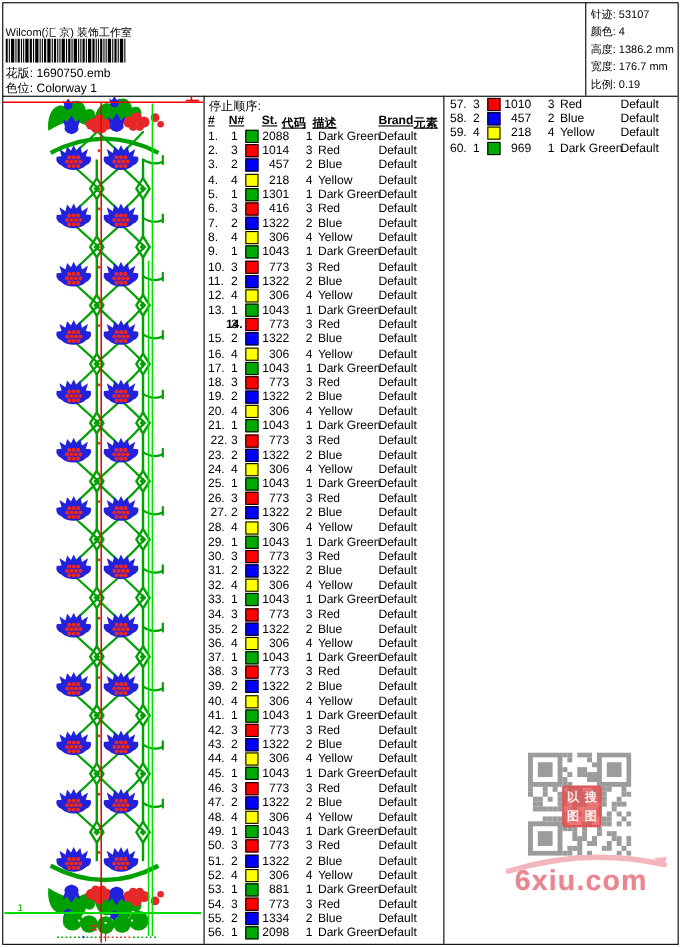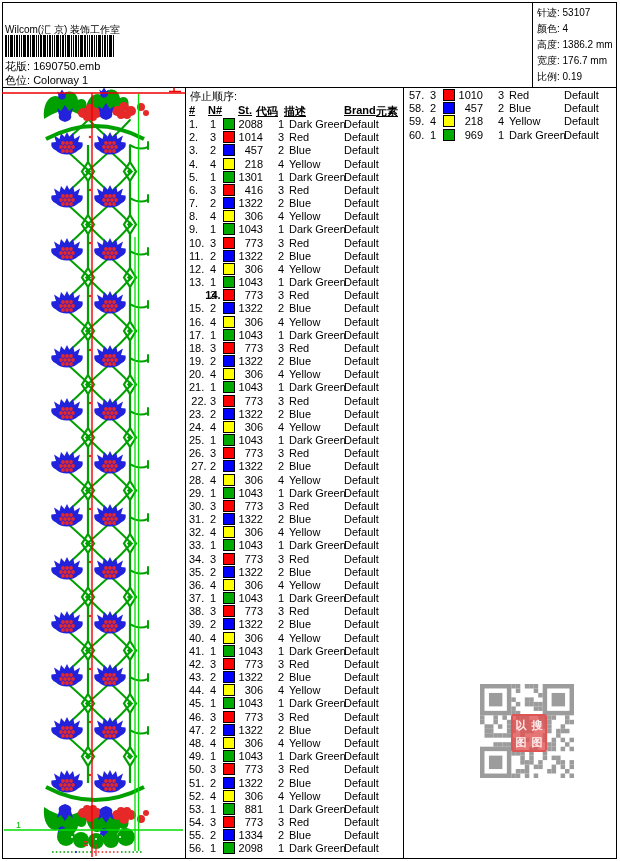--- a/index.html
+++ b/index.html
@@ -1046,13 +1046,20 @@
       </svg>
   </div>
 
   <div class="stamp">
     <span>以</span>
     <span>搜</span>
     <span>图</span>
     <span>图</span>
   </div>
 
+  <div class="watermark">
+    <svg class="wm-swoosh" width="150" height="20" viewBox="0 0 150 20">
+      <path d="M4,16 Q75,-6 146,10" stroke="#f3b6bd" stroke-width="5" fill="none" stroke-linecap="round"></path>
+      <path d="M146,10 L136,4 L148,3 Z" fill="#f3b6bd"></path>
+    </svg>
+    <div class="wm-text">6xiu.com</div>
+  </div>
 </div>
 
 </body></html>

